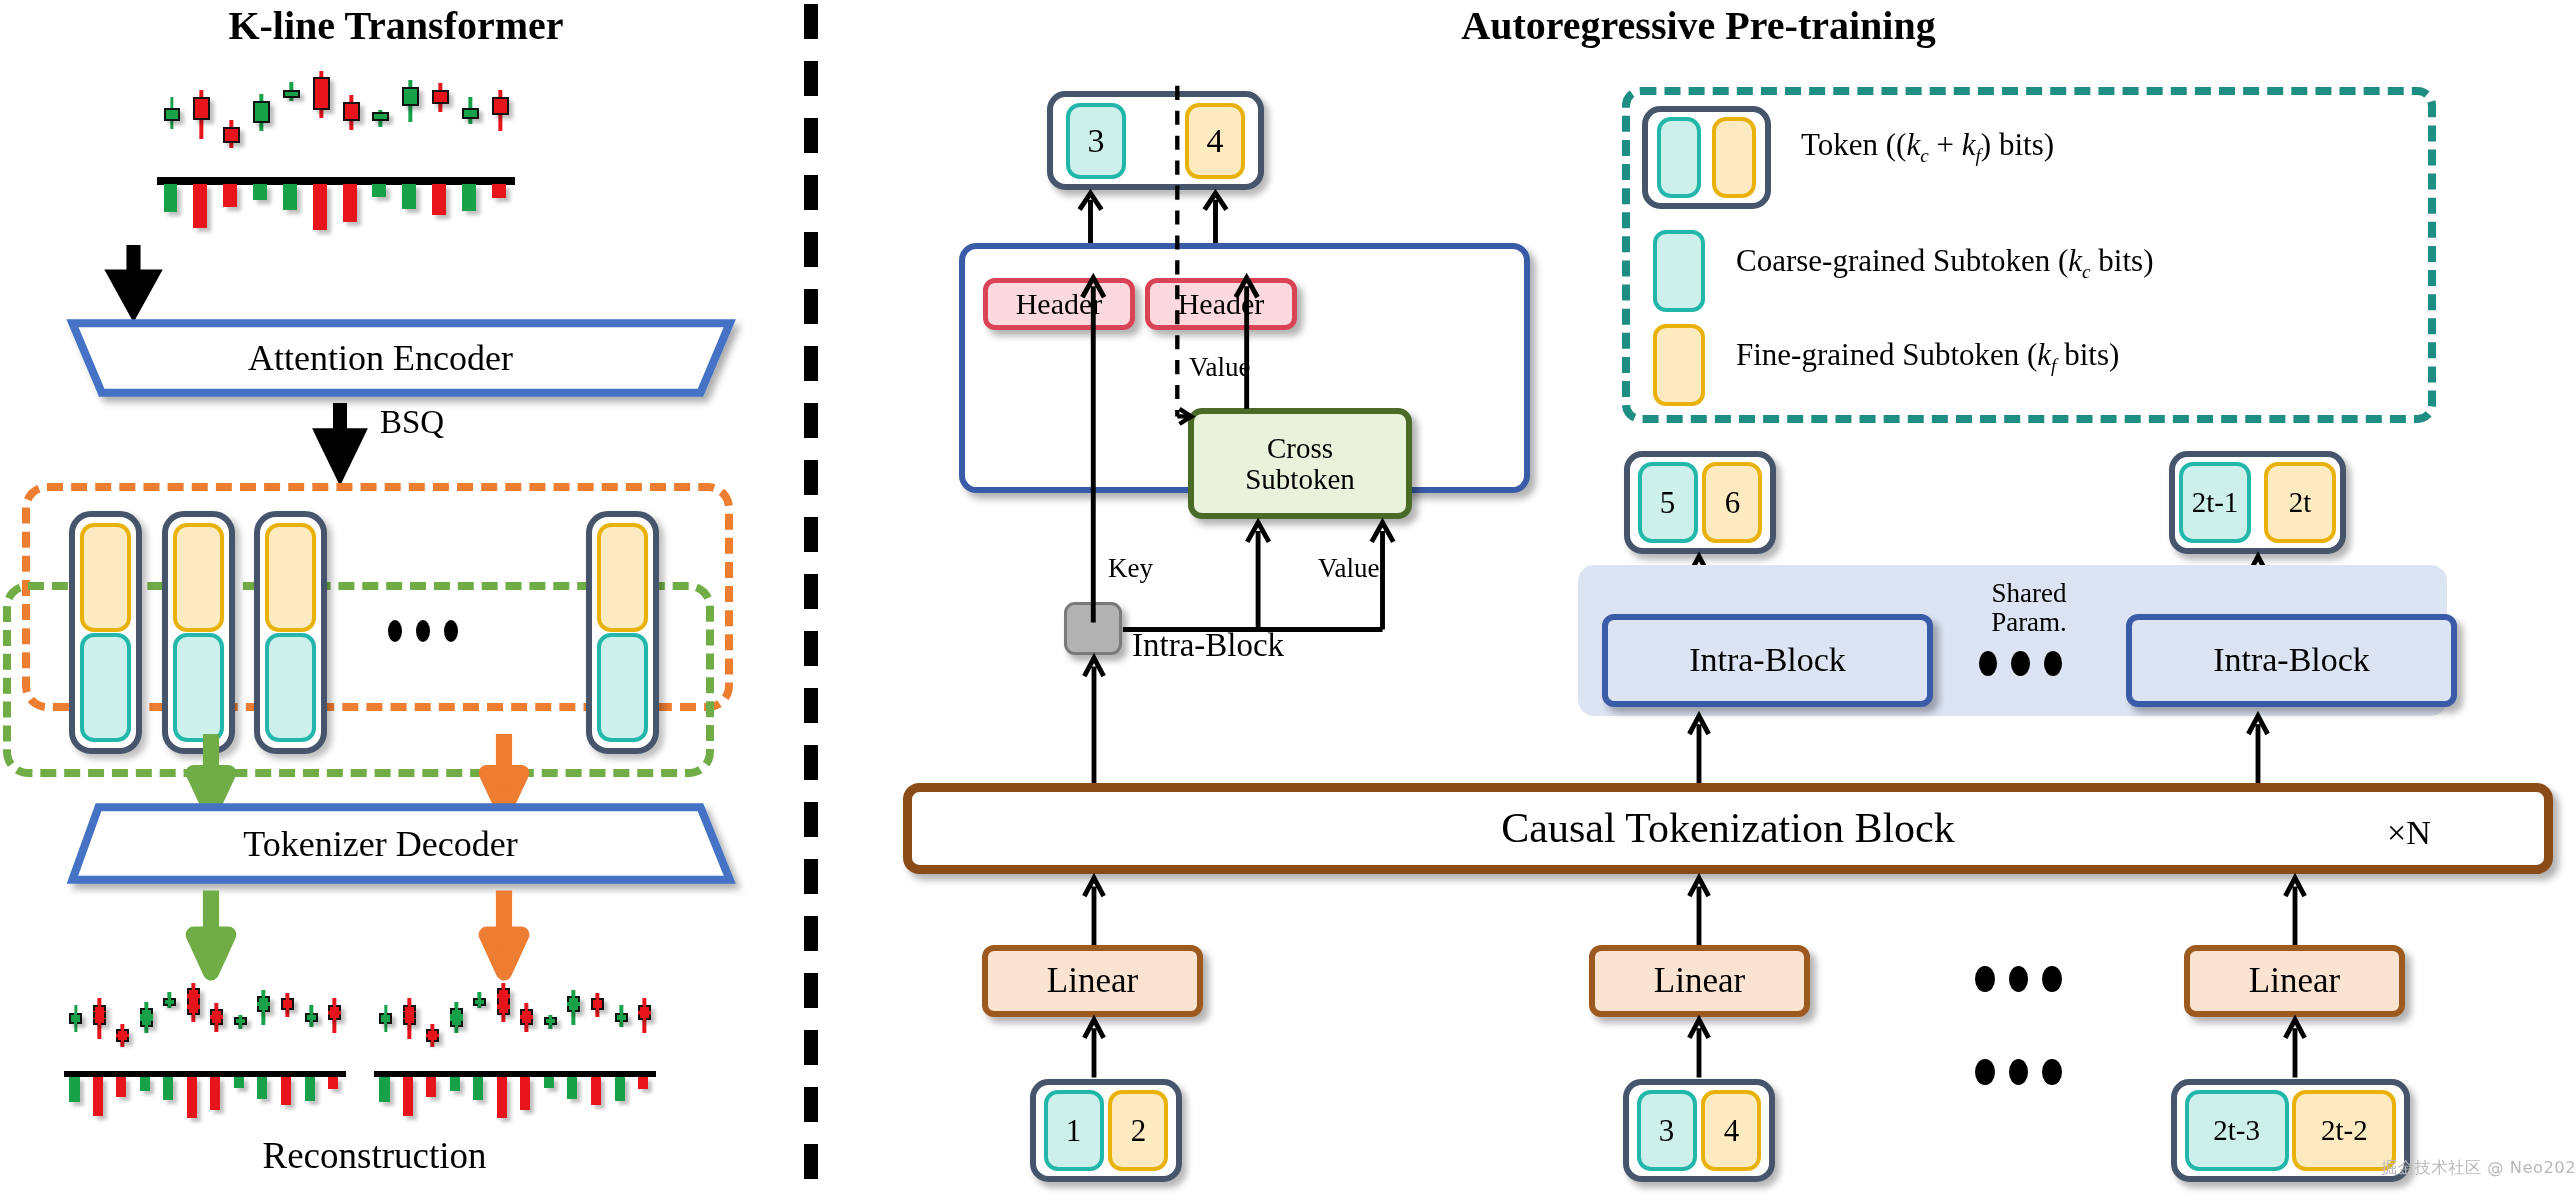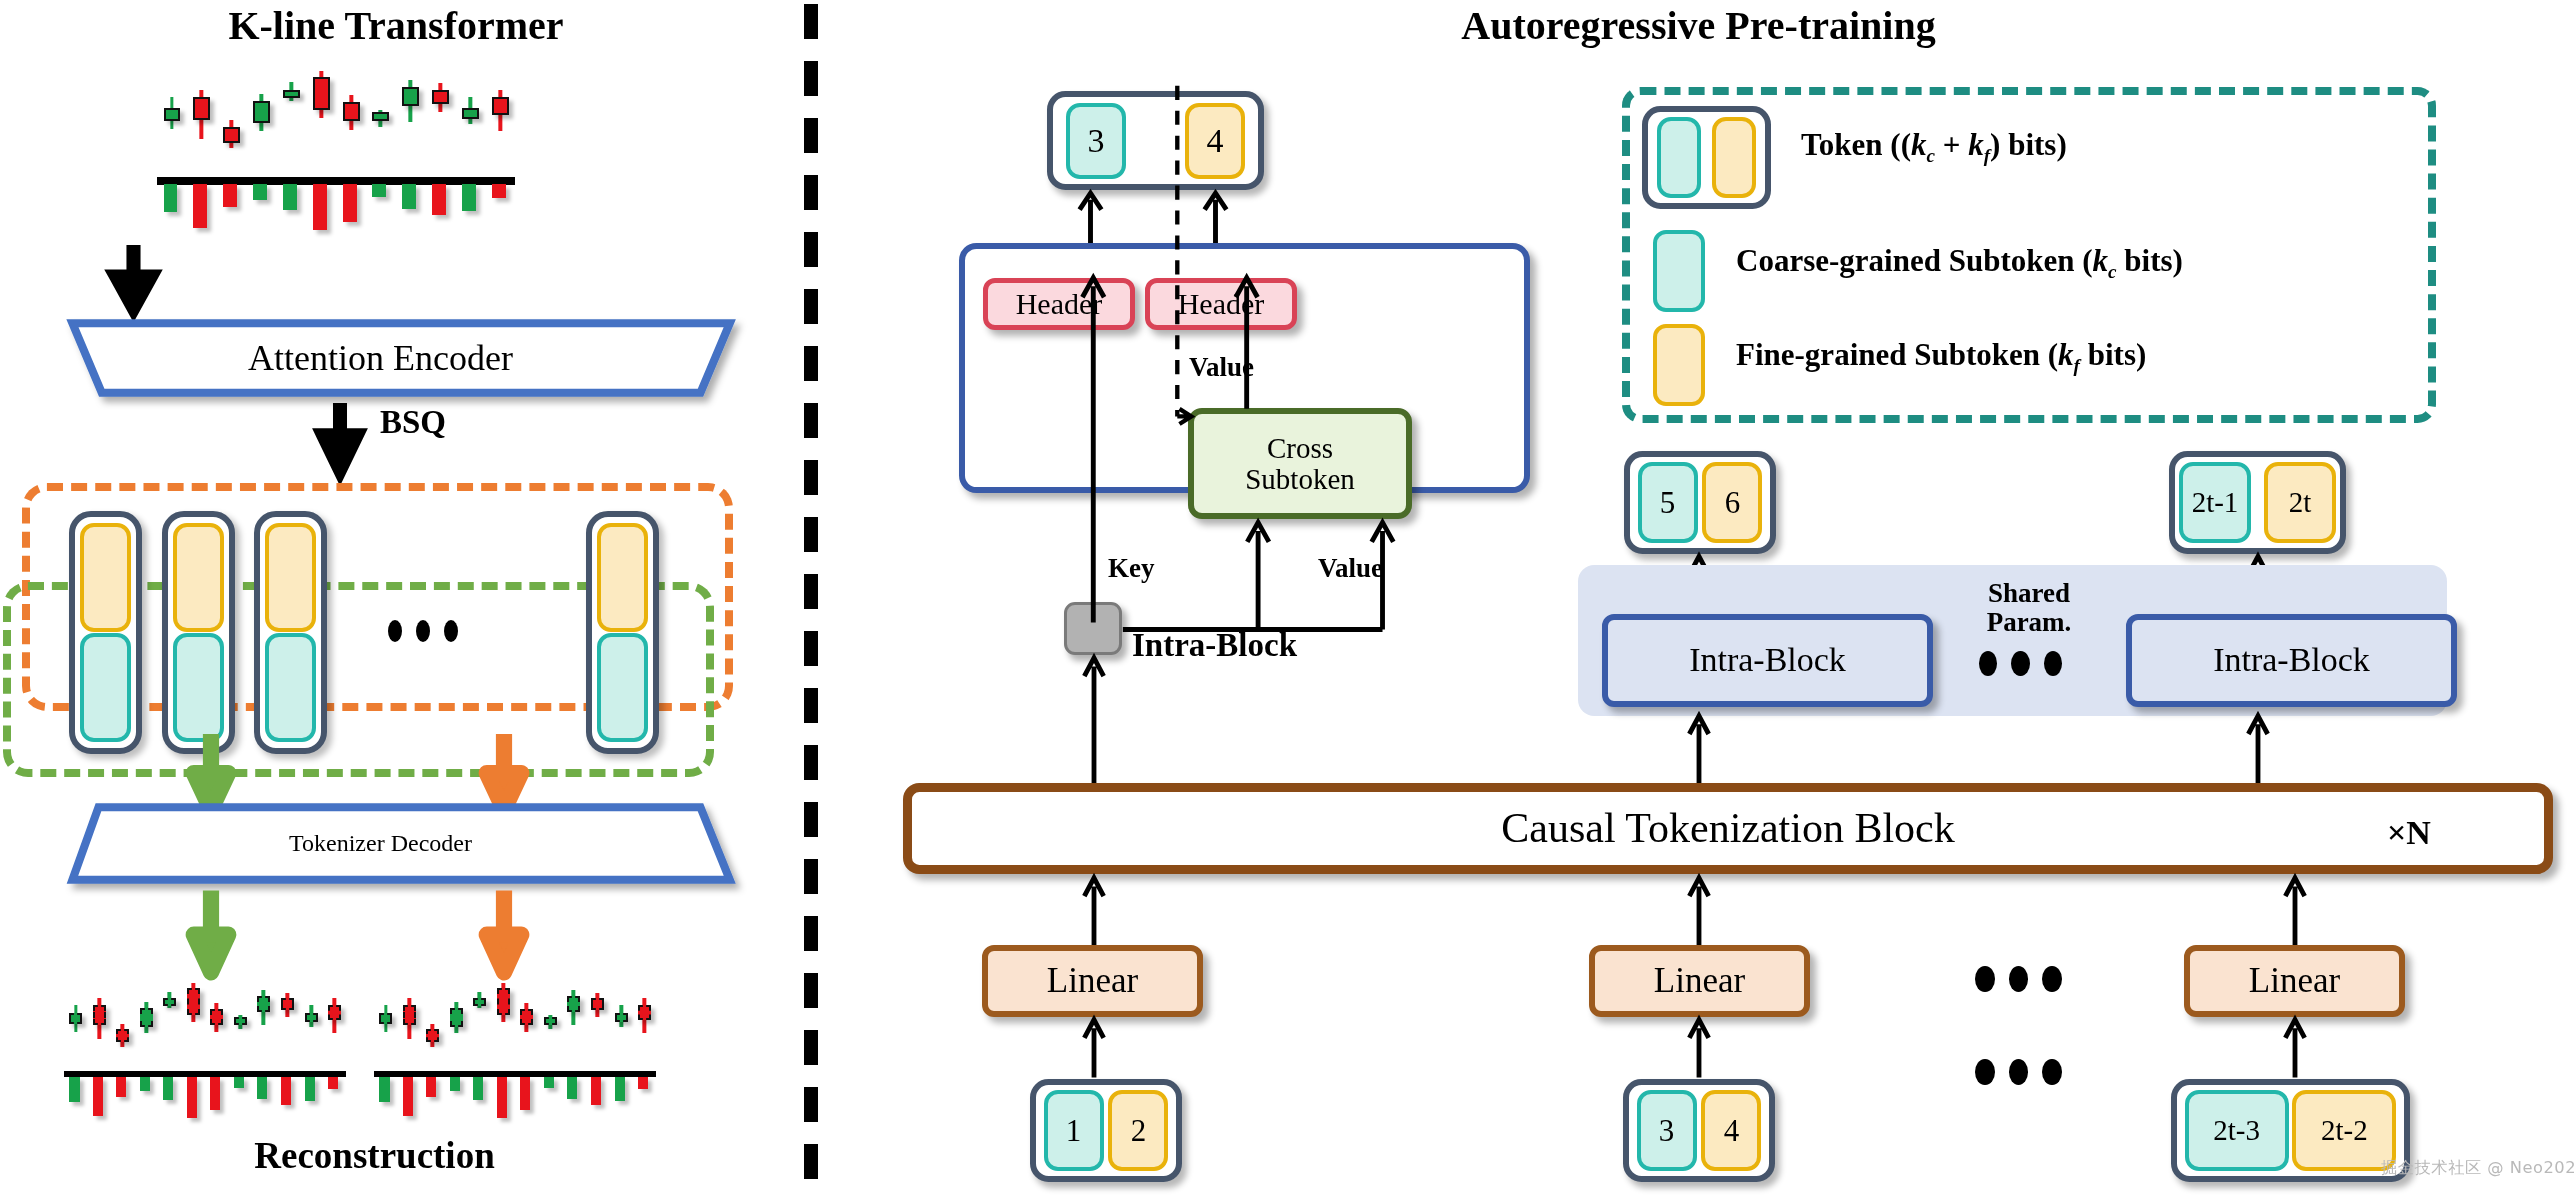--- a/index.html
+++ b/index.html
@@ -1,18 +1,18 @@
 <!DOCTYPE html>
 <html style="font-size:8.7px"><head>
 <meta charset="utf-8">
 <style>
   html,body{margin:0;padding:0;background:#fff;}
   body{width:2576px;height:1201px;position:relative;overflow:hidden;
        font-family:"Liberation Serif","DejaVu Serif",serif;}
-  .abs{position:absolute;font-weight:bold;}
+  .abs{position:absolute;}
 
   
   .panel-title{font-weight:bold;color:#000;white-space:nowrap;text-align:center;}
 
   
   #divider{left:804px;top:4.3px;width:14px;height:1194px;
     background-image:linear-gradient(#000 62%, rgba(0,0,0,0) 0%);
     background-size:100% 57px;background-repeat:repeat-y;}
 
   
@@ -201,21 +201,21 @@
  </svg>
 </div>
 
 <div class="trap" style="left:28px;top:804px;width:705px;height:79px;">
   <svg width="705" height="79" viewBox="0 0 1300 146" preserveAspectRatio="none">
     <filter id="sh2" x="-20%" y="-20%" width="150%" height="160%">
       <feDropShadow dx="9" dy="10" stdDeviation="7" flood-color="#000" flood-opacity="0.32"></feDropShadow>
     </filter>
     <polygon points="130,6 1240,6 1294,140 82,140" fill="#fff" stroke="#4472c4" stroke-width="15" filter="url(#sh2)"></polygon>
   </svg>
-  <div class="trap-label" style="font-size:24px;">Tokenizer Decoder</div>
+  <div class="trap-label" style="font-size:36px;">Tokenizer Decoder</div>
 </div>
 
 <div class="abs arrow" style="left:184px;top:890px;width:54px;height:85px;">
  <svg width="54" height="85" viewBox="0 0 100 156">
   <path d="M50 0 L50 94 M18 82 L50 152 L82 82 Z" stroke="#70ad47" stroke-width="30" fill="#70ad47" stroke-linejoin="round"></path>
  </svg>
 </div>
 <div class="abs arrow" style="left:477px;top:890px;width:54px;height:85px;">
  <svg width="54" height="85" viewBox="0 0 100 156">
   <path d="M50 0 L50 94 M18 82 L50 152 L82 82 Z" stroke="#ed7d31" stroke-width="30" fill="#ed7d31" stroke-linejoin="round"></path>

